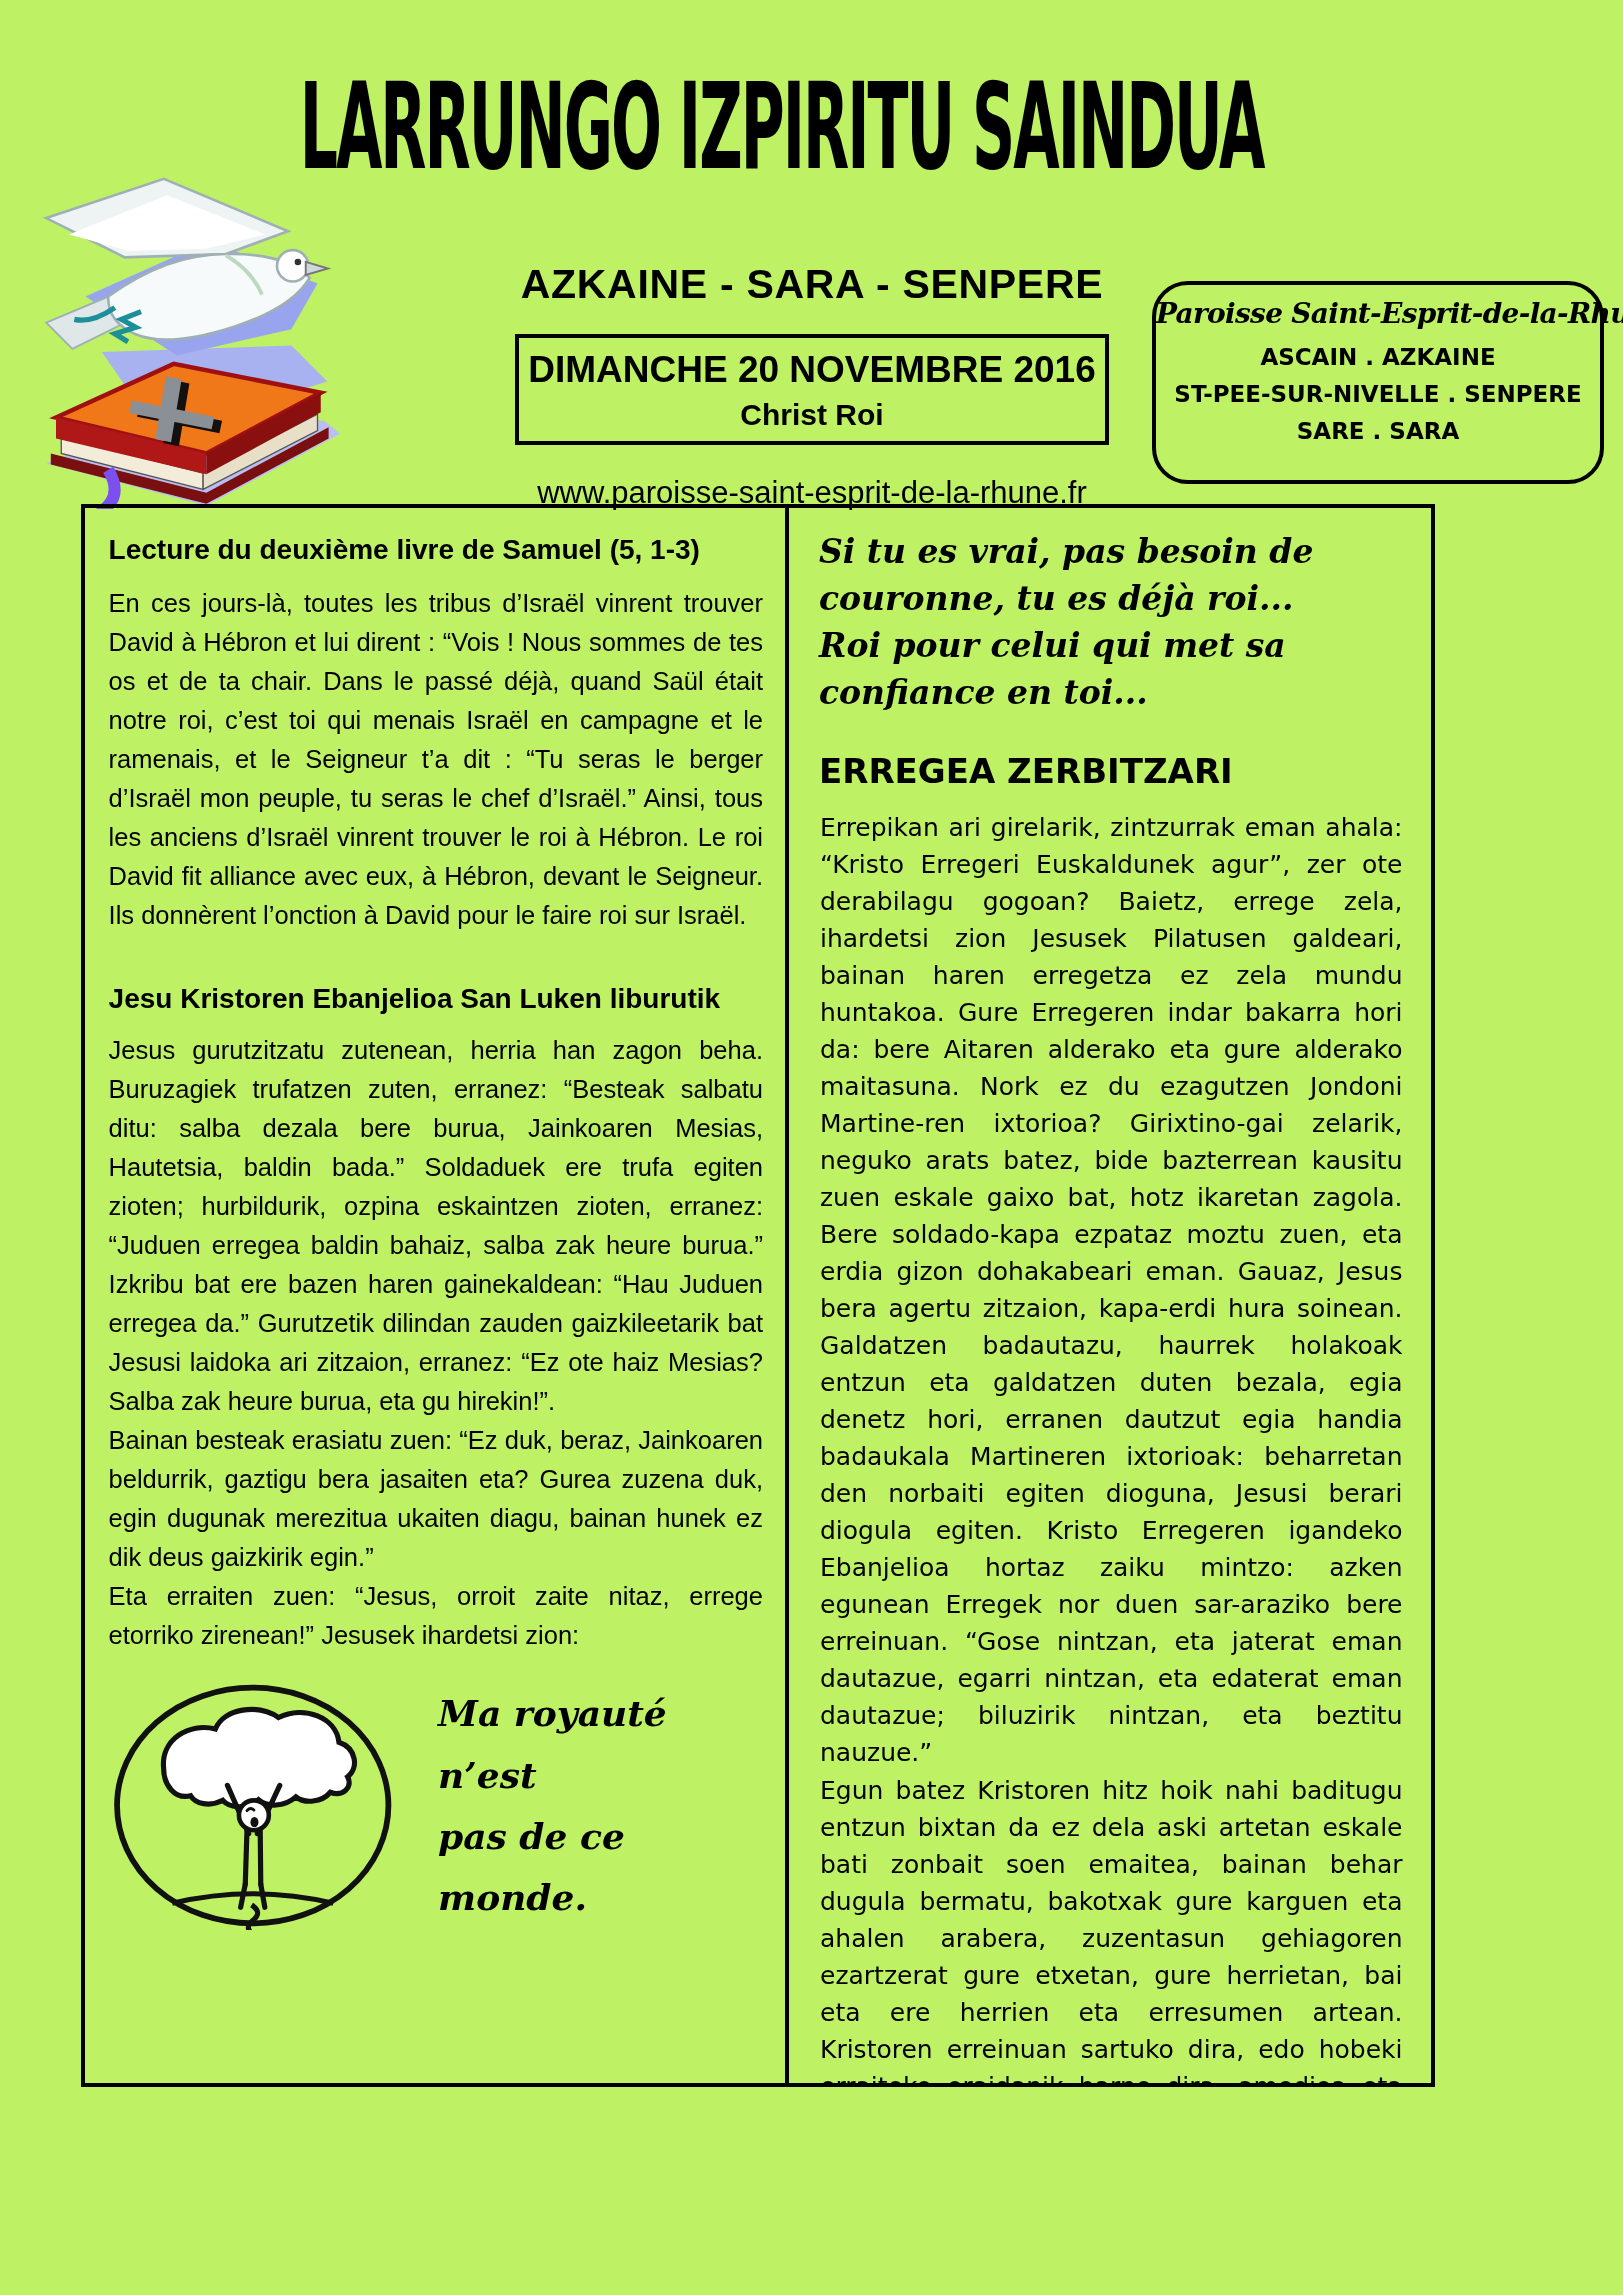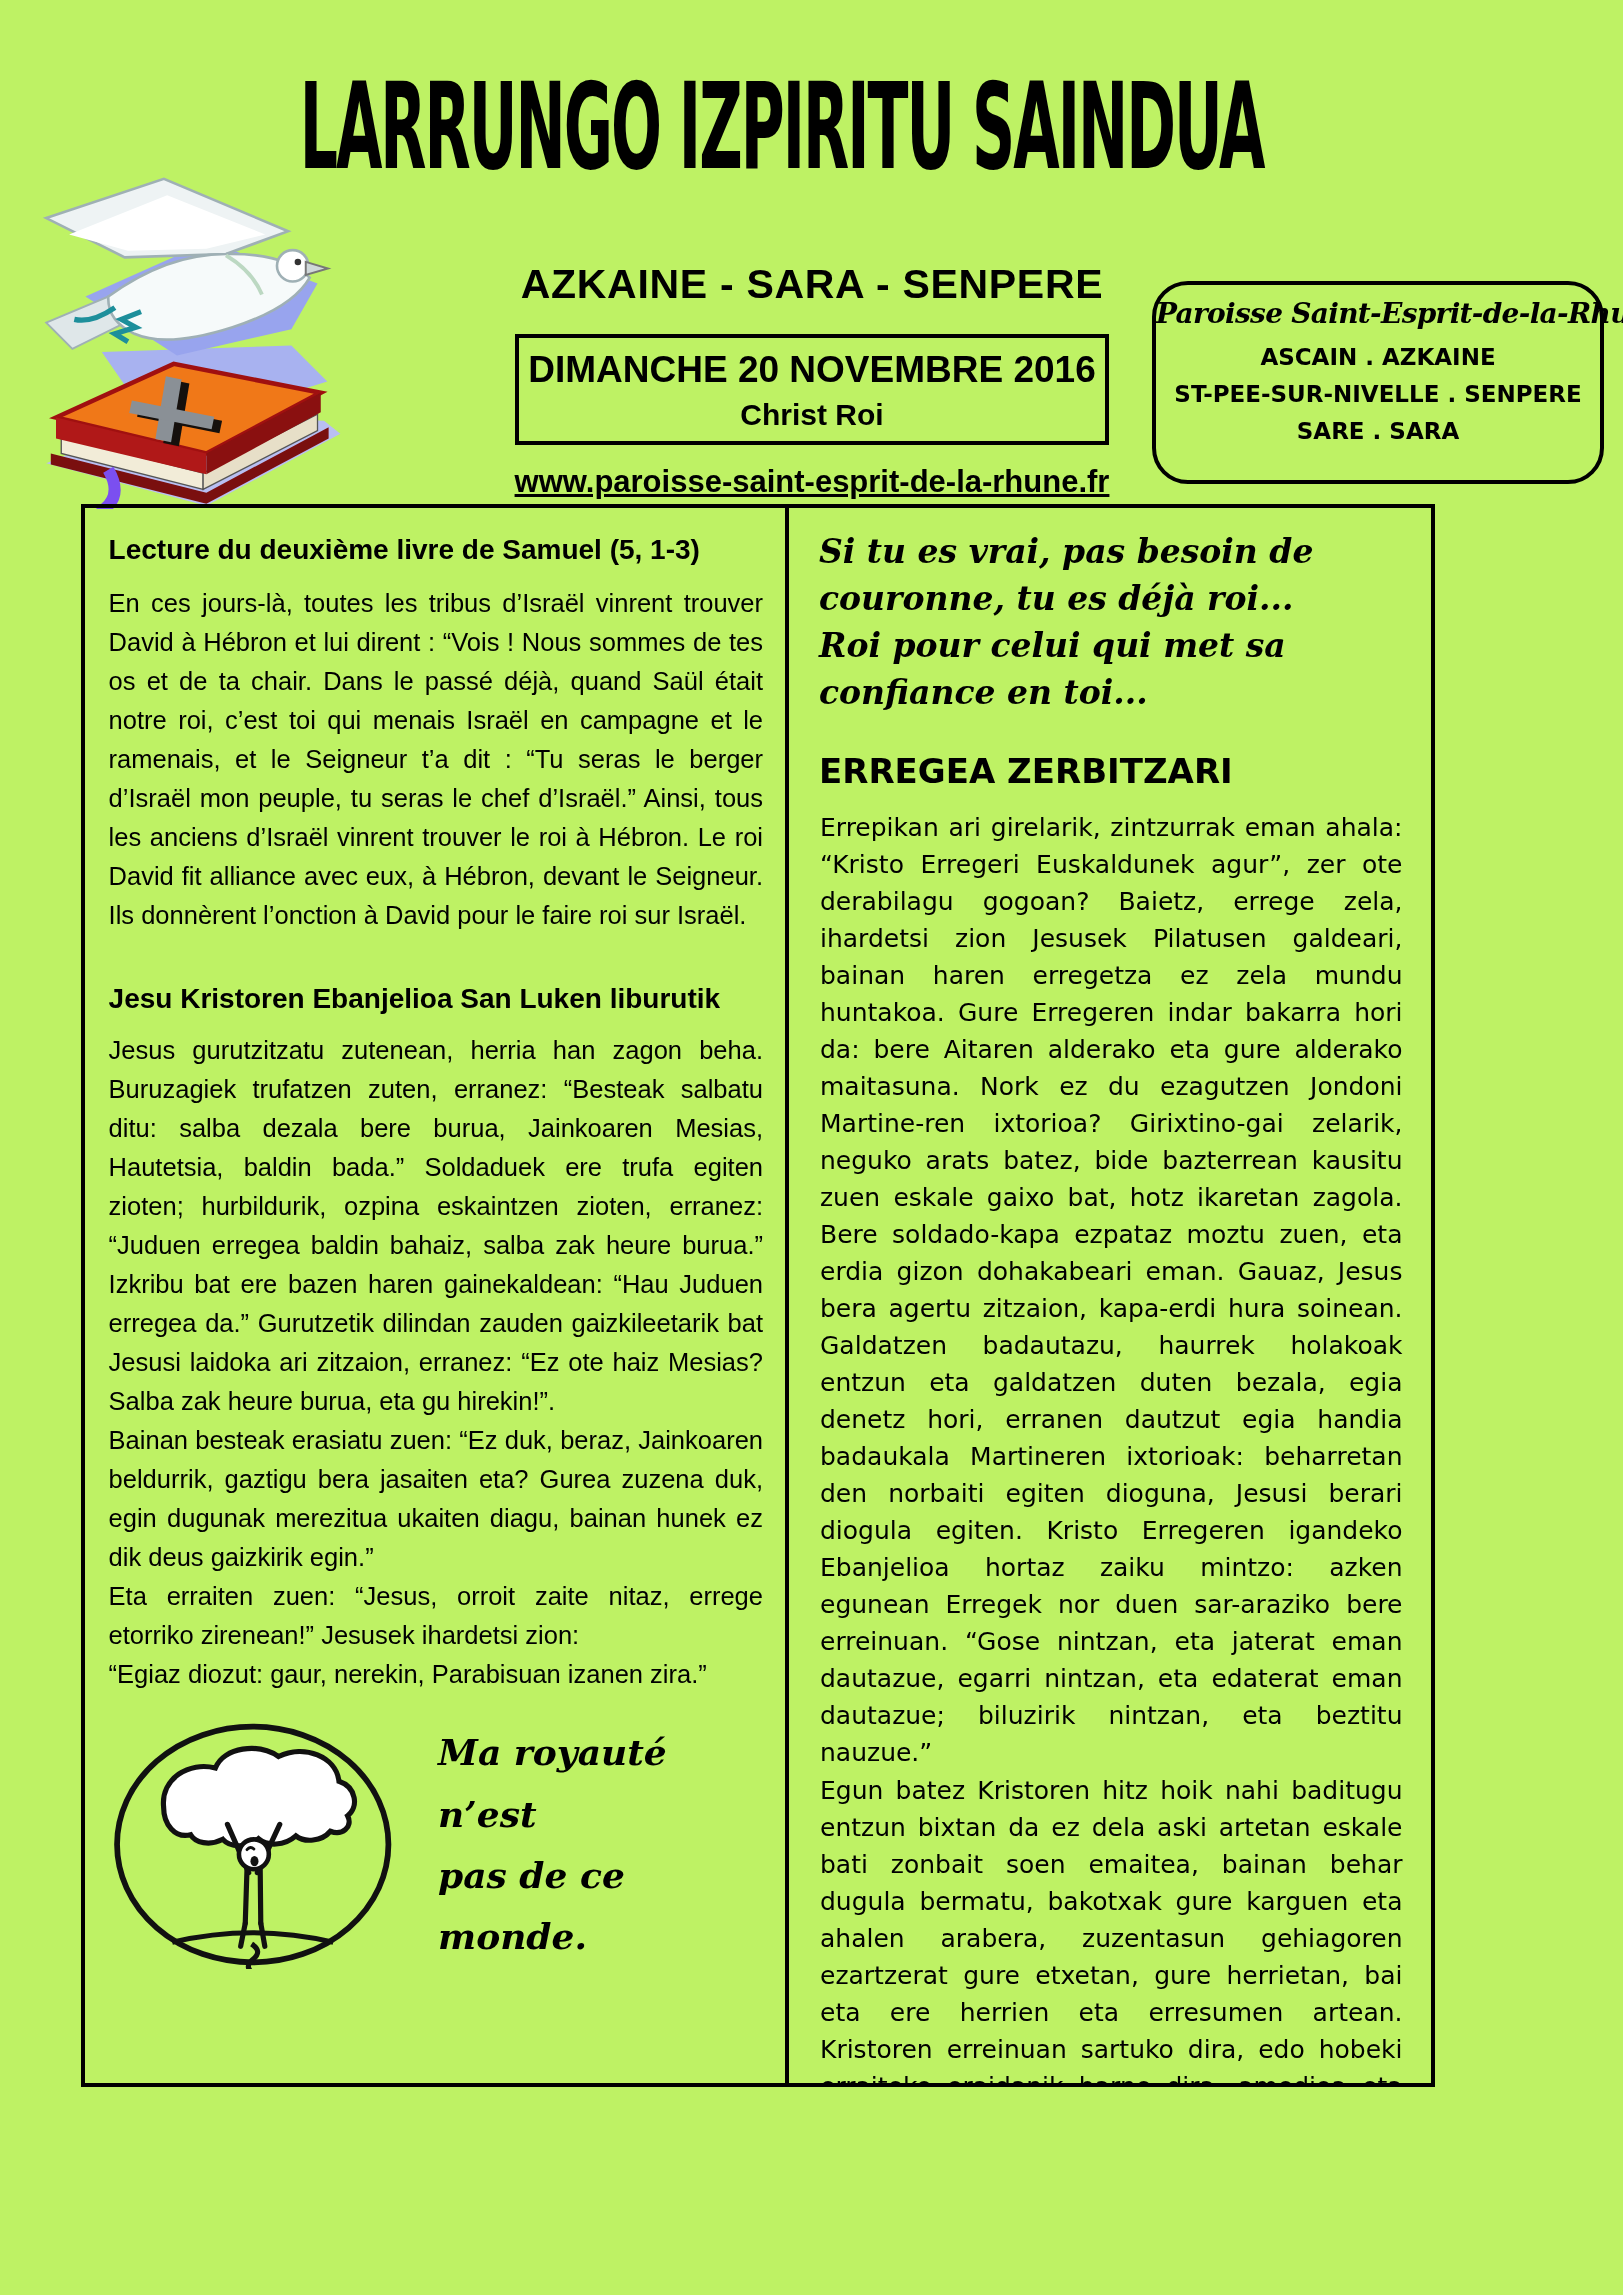--- a/index.html
+++ b/index.html
@@ -10,21 +10,21 @@
   .main-title{position:absolute;left:281px;top:56px;width:1001px;text-align:center;
     font-family:"DejaVu Sans",sans-serif;font-weight:bold;font-size:60px;letter-spacing:-2px;
     white-space:nowrap;transform:scaleY(2.0);transform-origin:center top;}
   .logo-img{position:absolute;left:9.8px;top:156px;width:347px;height:353px;}
 
   .header-mid{position:absolute;left:452px;top:261px;width:720px;text-align:center;}
   .subtitle{font-weight:bold;font-size:41px;letter-spacing:0.7px;}
   .date-box{width:576px;margin:26px auto 0;border:4.6px solid #000;padding:10.5px 5.2px 9.2px;}
   .date-line1{font-weight:bold;font-size:37px;}
   .date-line2{font-weight:bold;font-size:30px;margin-top:7px;}
-  .website{margin-top:19px;font-weight:bold;font-size:31px;text-decoration:underline;}
+  .website{margin-top:30px;font-weight:normal;font-size:31px;text-decoration:underline;}
 
   .parish-box{position:absolute;left:1152px;top:281px;width:452px;height:203px;
     border:4.6px solid #000;border-radius:36px;box-sizing:border-box;text-align:center;
     padding-top:11.8px;}
   .parish-title{font-family:"DejaVu Serif",serif;font-style:italic;font-weight:bold;
     font-size:28px;white-space:nowrap;letter-spacing:-0.7px;}
   .parish-lines{margin-top:9.2px;font-family:"DejaVu Sans",sans-serif;font-weight:bold;
     font-size:23px;line-height:1.62;letter-spacing:0;}
 
   
@@ -113,21 +113,20 @@
   <div class="content-box">
 
     <div class="col-left">
       <div class="h-left">Lecture du deuxième livre de Samuel (5, 1-3)</div>
       <p class="p-left">En ces jours-là, toutes les tribus d’Israël vinrent trouver David à Hébron et lui dirent : “Vois ! Nous sommes de tes os et de ta chair. Dans le passé déjà, quand Saül était notre roi, c’est toi qui menais Israël en campagne et le ramenais, et le Seigneur t’a dit : “Tu seras le berger d’Israël mon peuple, tu seras le chef d’Israël.” Ainsi, tous les anciens d’Israël vinrent trouver le roi à Hébron. Le roi David fit alliance avec eux, à Hébron, devant le Seigneur. Ils donnèrent l’onction à David pour le faire roi sur Israël.</p>
 
       <div class="h-left2">Jesu Kristoren Ebanjelioa San Luken liburutik</div>
       <p class="p-left">Jesus gurutzitzatu zutenean, herria han zagon beha. Buruzagiek trufatzen zuten, erranez: “Besteak salbatu ditu: salba dezala bere burua, Jainkoaren Mesias, Hautetsia, baldin bada.” Soldaduek ere trufa egiten zioten; hurbildurik, ozpina eskaintzen zioten, erranez: “Juduen erregea baldin bahaiz, salba zak heure burua.” Izkribu bat ere bazen haren gainekaldean: “Hau Juduen erregea da.” Gurutzetik dilindan zauden gaizkileetarik bat Jesusi laidoka ari zitzaion, erranez: “Ez ote haiz Mesias? Salba zak heure burua, eta gu hirekin!”.</p>
       <p class="p-left">Bainan besteak erasiatu zuen: “Ez duk, beraz, Jainkoaren beldurrik, gaztigu bera jasaiten eta? Gurea zuzena duk, egin dugunak merezitua ukaiten diagu, bainan hunek ez dik deus gaizkirik egin.”</p>
       <p class="p-left">Eta erraiten zuen: “Jesus, orroit zaite nitaz, errege etorriko zirenean!”  Jesusek ihardetsi zion:</p>
-      <p class="p-left">“Egiaz diozut: gaur, nerekin, Parabisuan izanen zira.”</p>
 
       <div class="cartoon-row">
         <svg width="308" height="249" viewBox="0 0 500 430" aria-hidden="true">
           <ellipse cx="250" cy="215" rx="236" ry="205" fill="none" stroke="#111" stroke-width="10"></ellipse>
           <path d="M95,150 C90,100 140,70 185,82 C200,45 260,38 295,62 C340,40 395,62 400,105
                    C430,115 435,150 415,165 C425,185 405,200 385,192 C370,210 340,212 325,200
                    C305,218 275,218 260,205 C240,222 210,220 198,206 C175,218 150,212 142,198
                    C115,205 95,180 95,150 Z" fill="#fff" stroke="#111" stroke-width="9"></path>
           <g stroke="#111" stroke-width="9" fill="none" stroke-linecap="round">
             <path d="M243,264 L206,180"></path>

